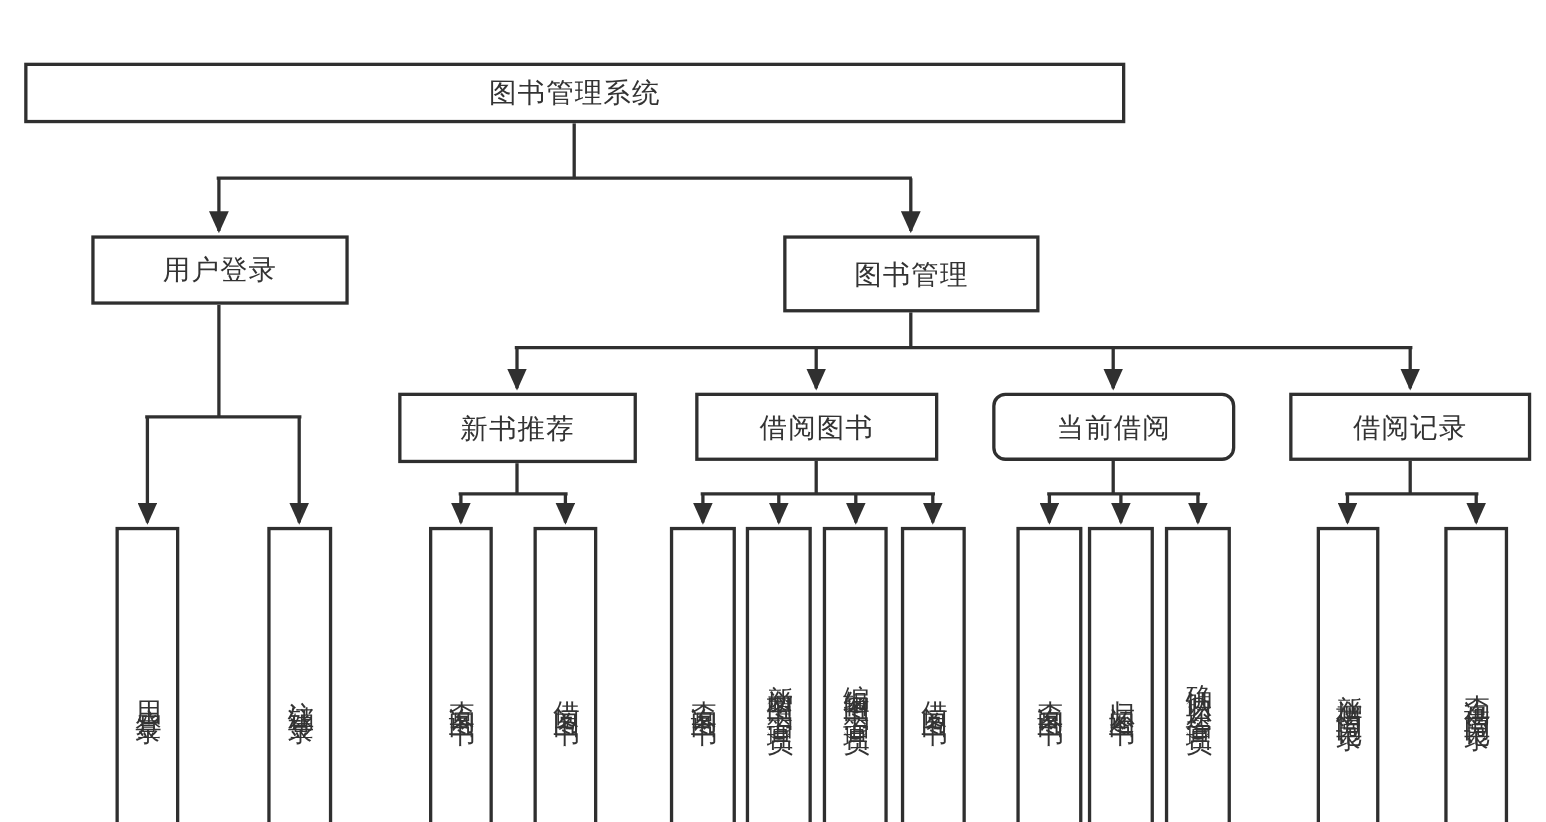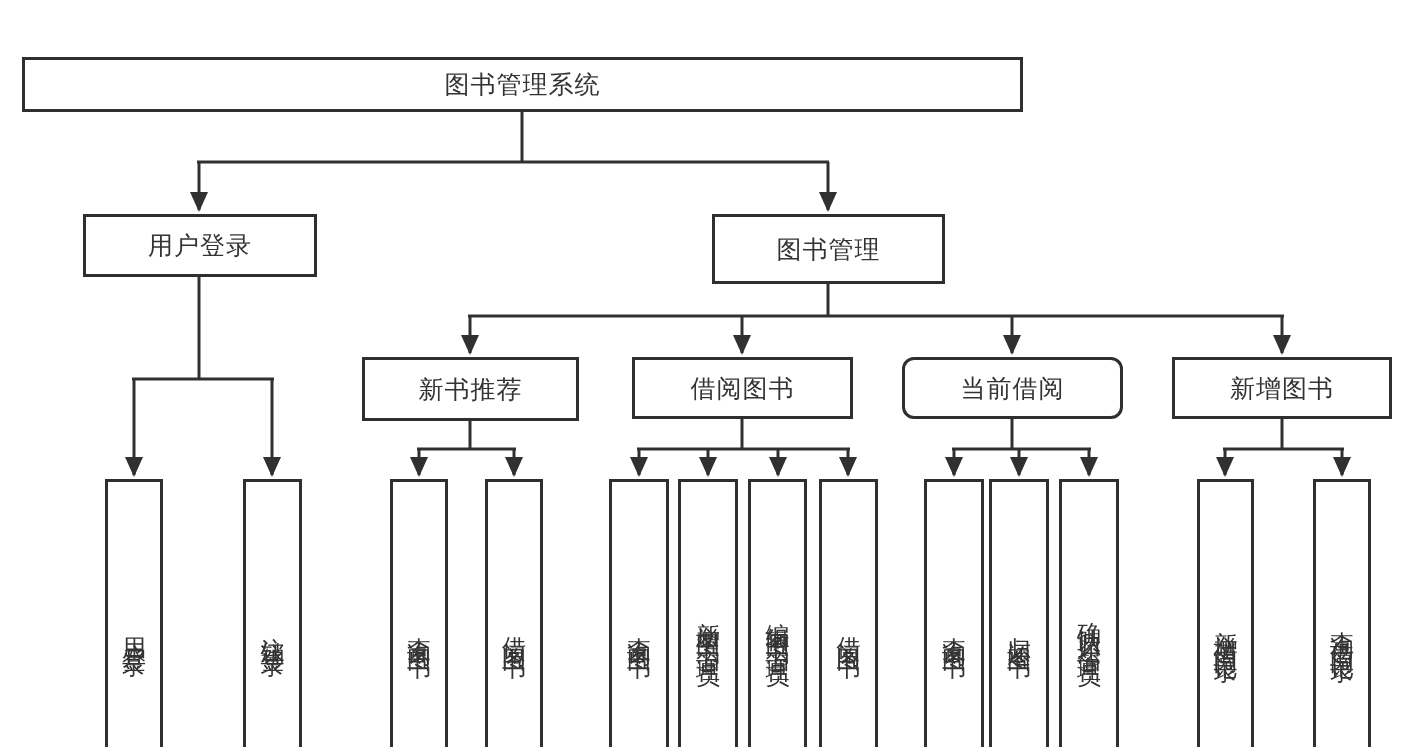--- a/index.html
+++ b/index.html
@@ -137,21 +137,21 @@
   <div class="box hbox" style="left:362px; top:313px; width:217px; height:64px;align-items:center;">
     <span>新书推荐</span>
   </div>
   <div class="box hbox" style="left:632px; top:313px; width:221px; height:62px;">
     <span>借阅图书</span>
   </div>
   <div class="box hbox" style="left:902px; top:313px; width:221px; height:62px;border-radius:12px;">
     <span>当前借阅</span>
   </div>
   <div class="box hbox" style="left:1172px; top:313px; width:220px; height:62px;">
-    <span>新增图书</span>
+    <span>借阅记录</span>
   </div>
 
   <div class="box vbox" style="left:105px; top:435px; width:58px; height:302px;">
     <span>用户登录</span>
   </div>
   <div class="box vbox" style="left:243px; top:435px; width:59px; height:302px;">
     <span>注销登录</span>
   </div>
 
   <div class="box vbox" style="left:390px; top:435px; width:58px; height:302px;">

